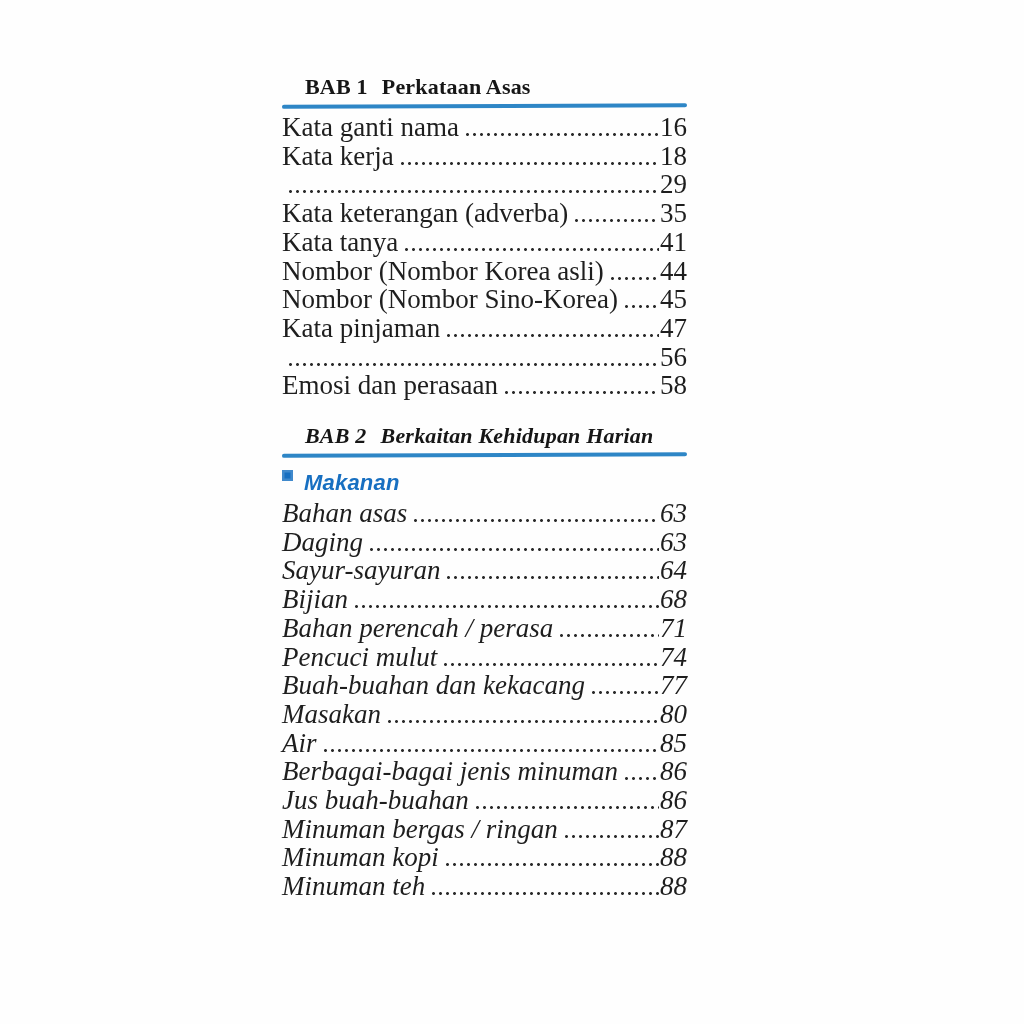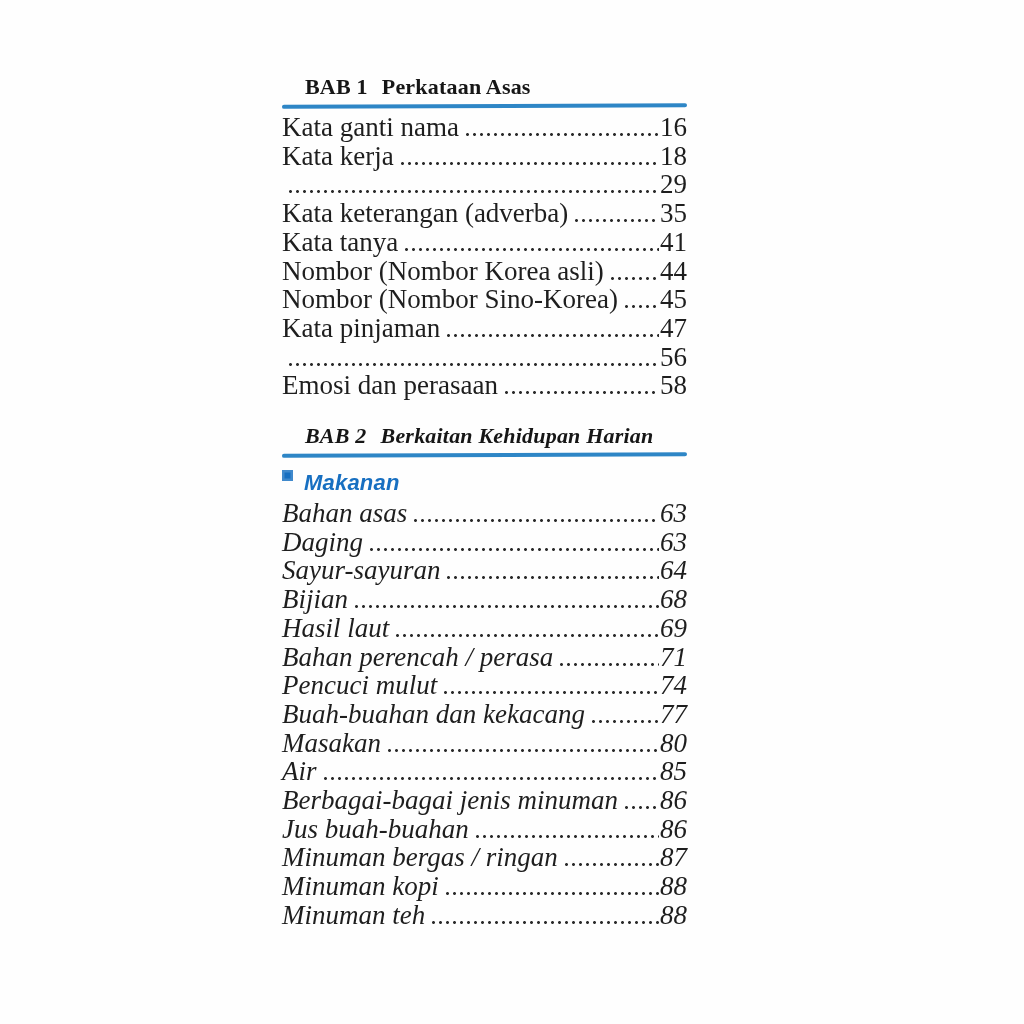--- a/index.html
+++ b/index.html
@@ -186,25 +186,20 @@
           <span class="dot-leader"></span>
           <span class="page-number">64</span>
         </div>
 
         <div class="toc-row">
           <span class="toc-entry-label">Bijian</span>
           <span class="dot-leader"></span>
           <span class="page-number">68</span>
         </div>
 
-        <div class="toc-row">
-          <span class="toc-entry-label">Hasil laut</span>
-          <span class="dot-leader"></span>
-          <span class="page-number">69</span>
-        </div>
 
         <div class="toc-row">
           <span class="toc-entry-label">Bahan perencah / perasa</span>
           <span class="dot-leader"></span>
           <span class="page-number">71</span>
         </div>
 
         <div class="toc-row">
           <span class="toc-entry-label">Pencuci mulut</span>
           <span class="dot-leader"></span>

